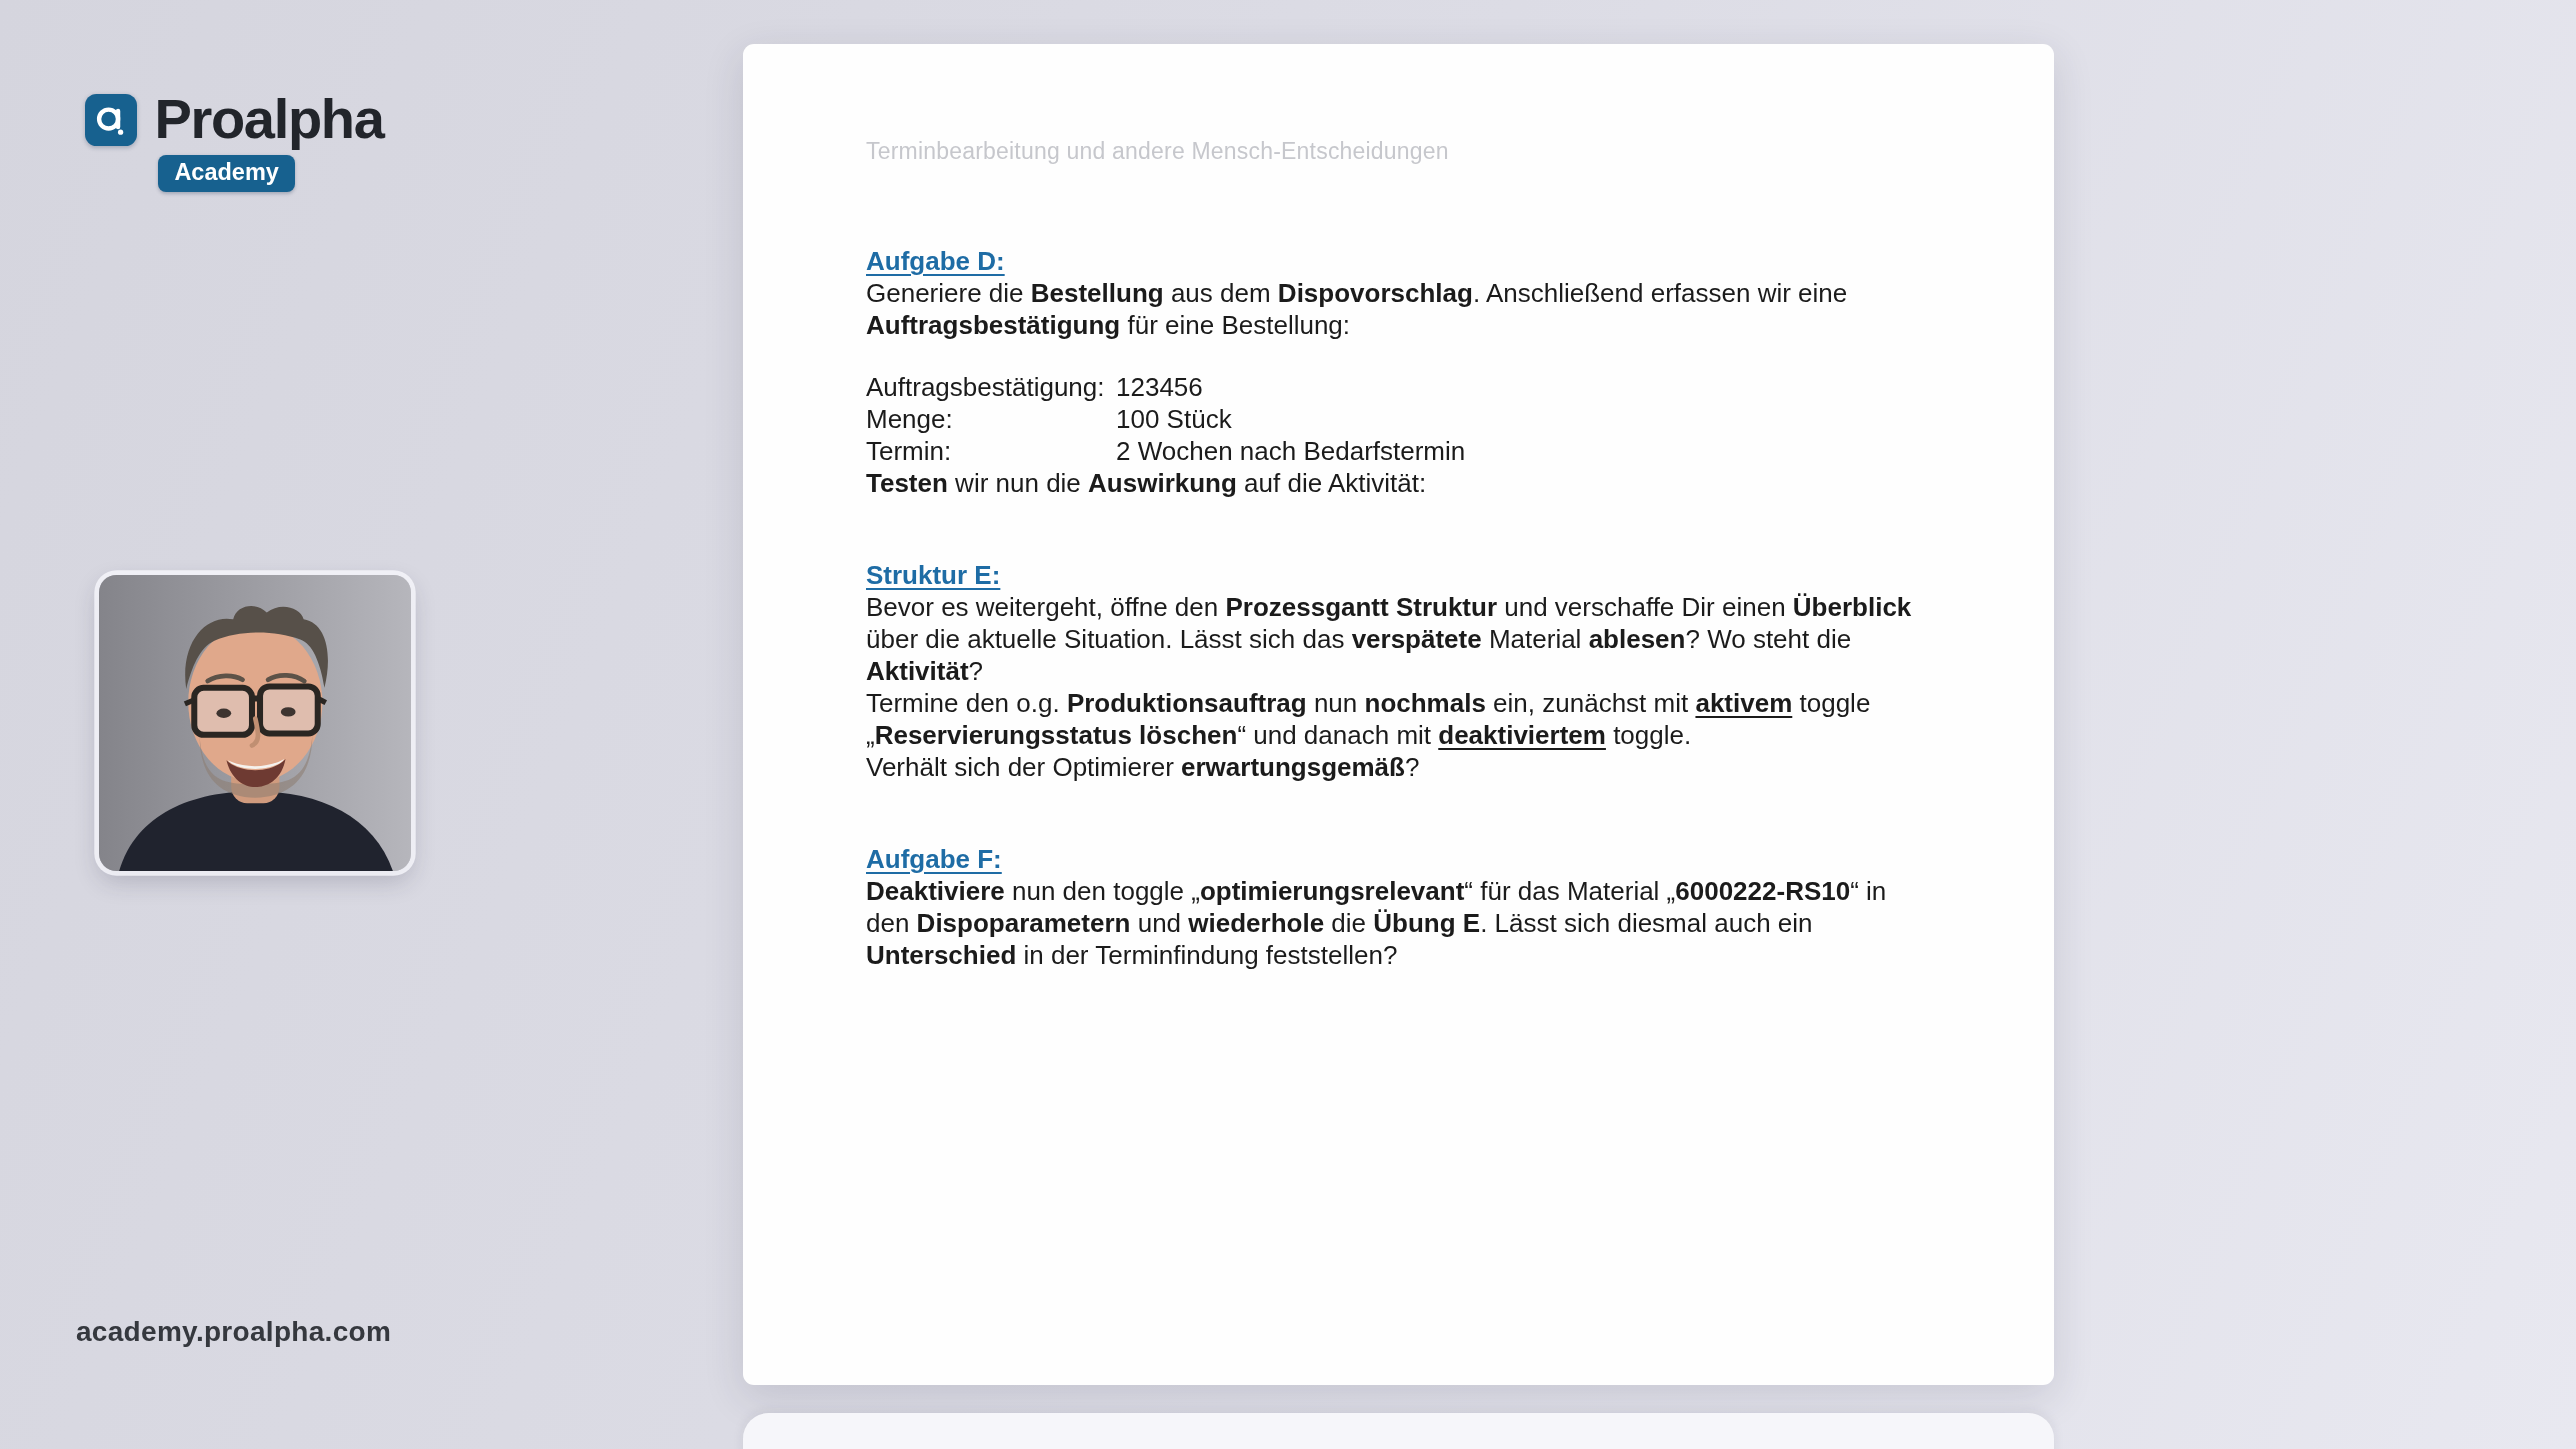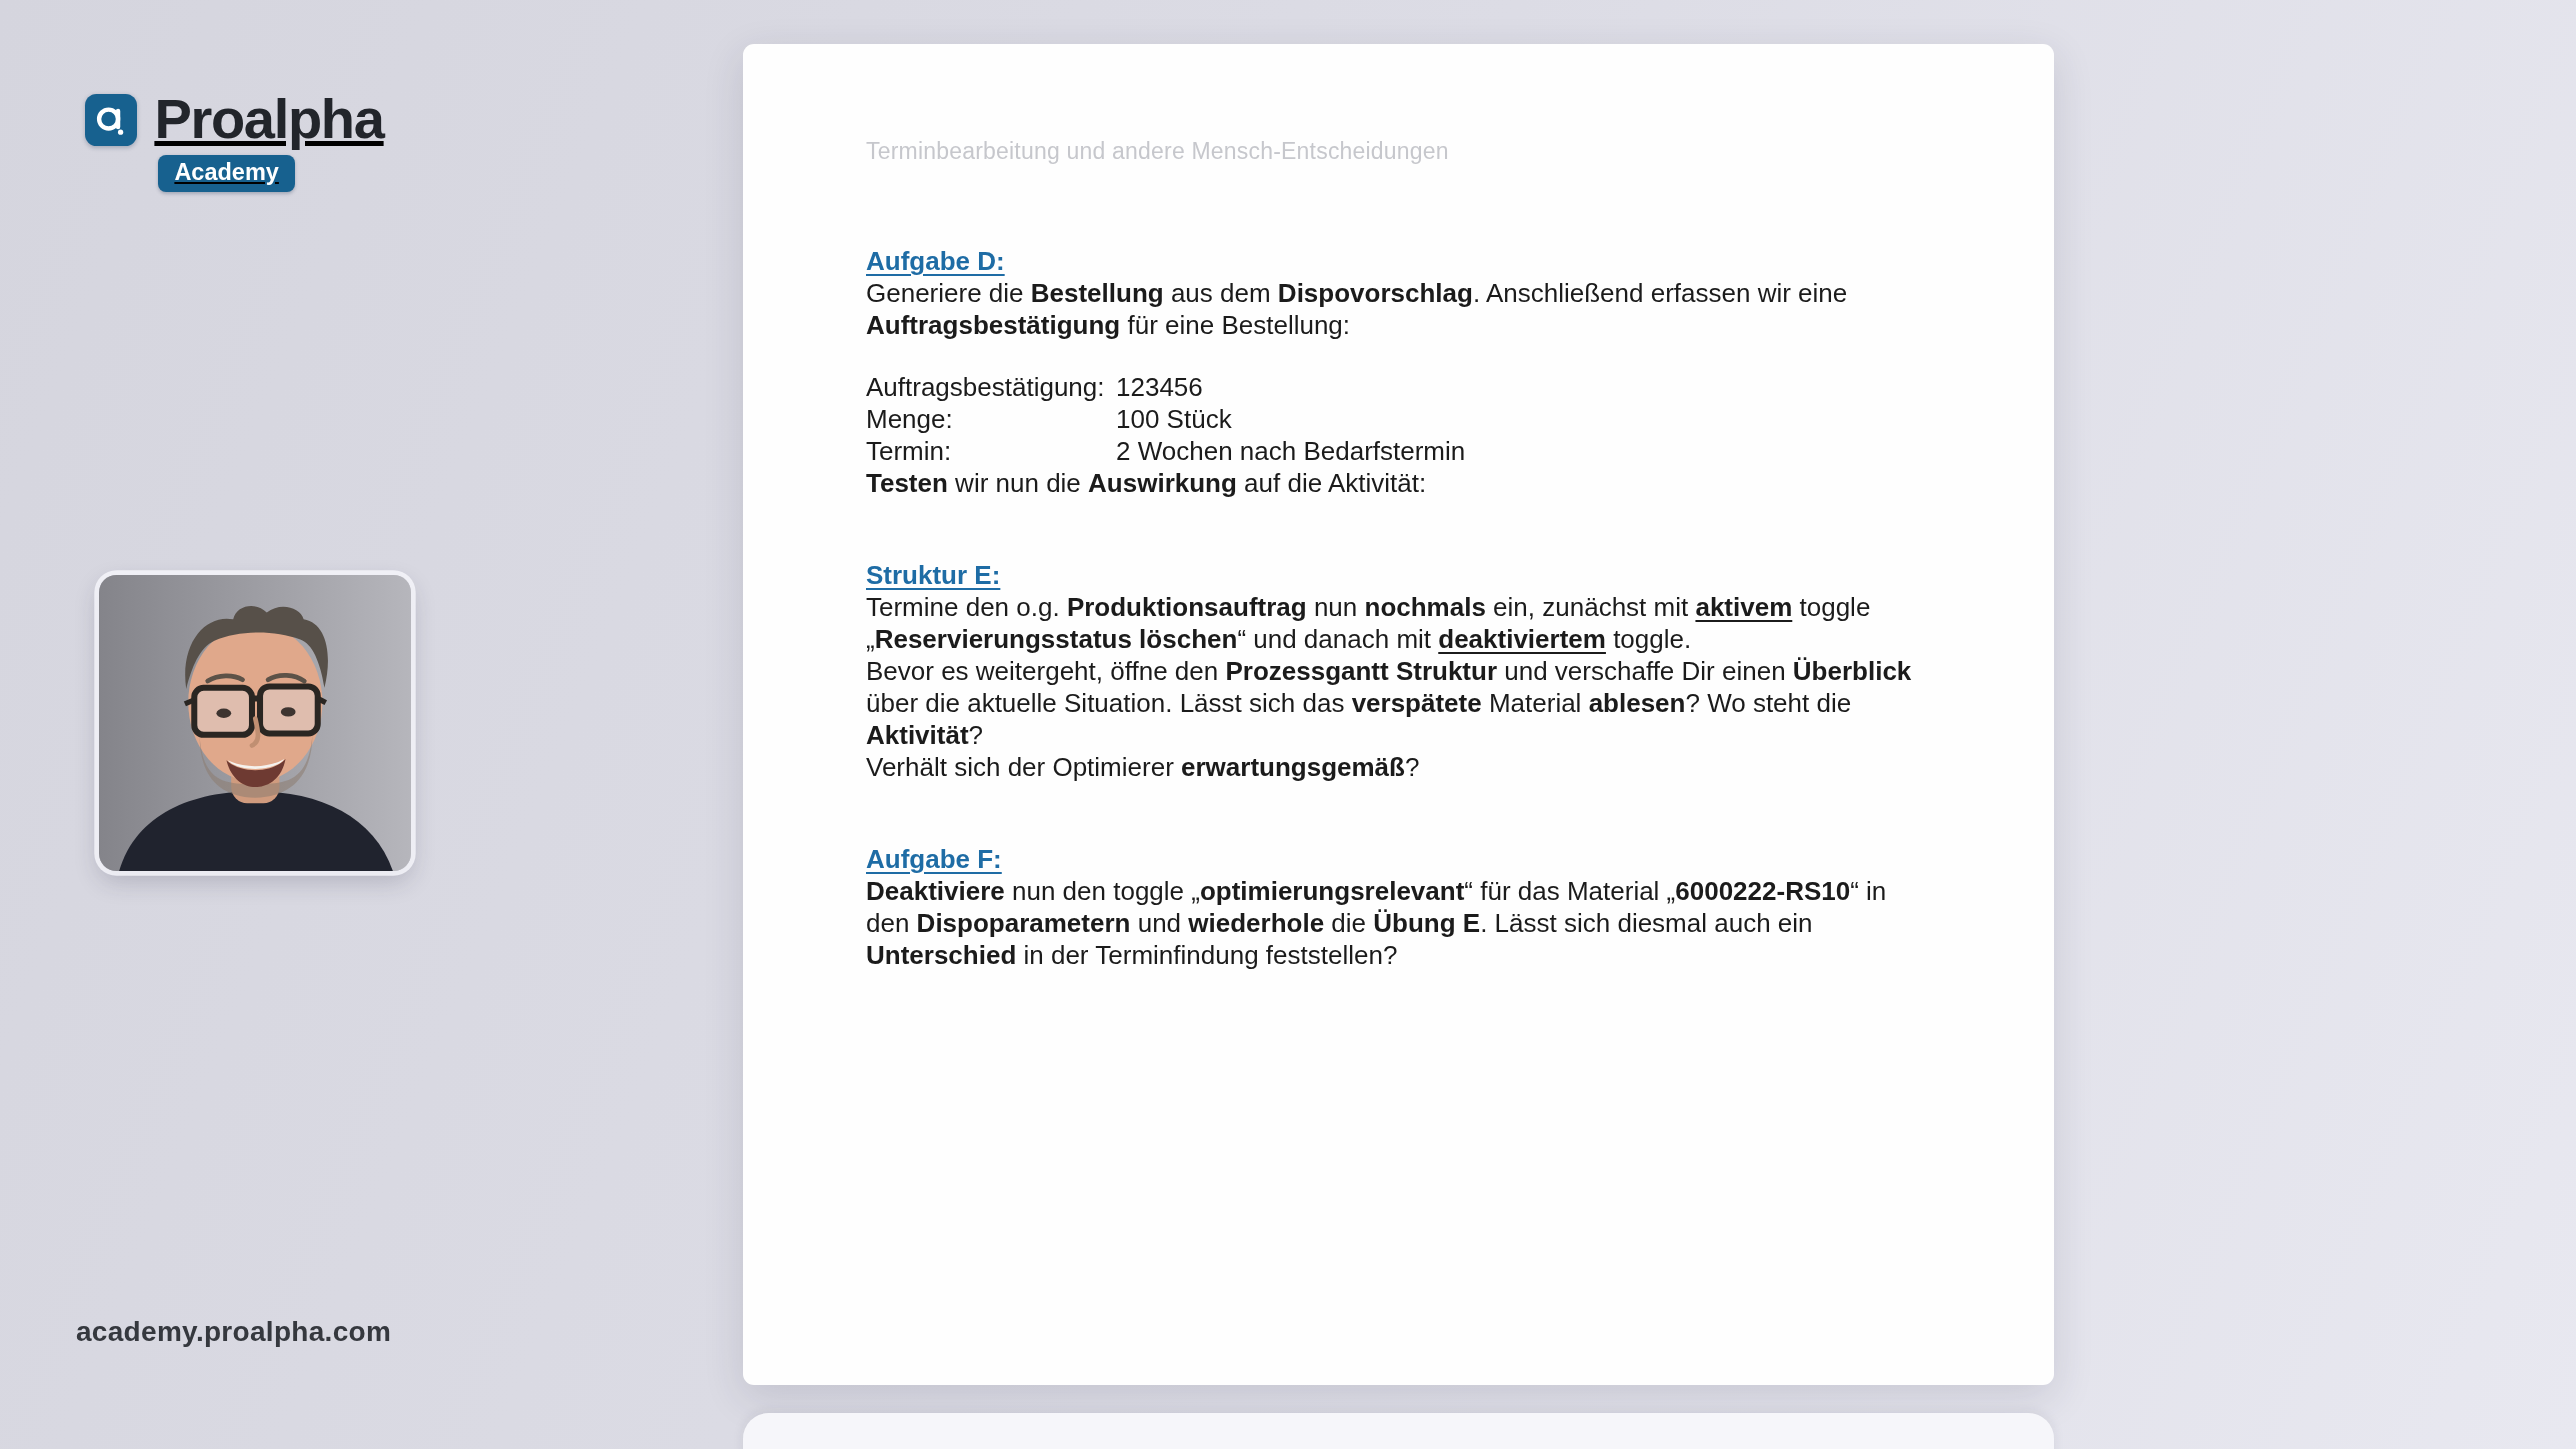--- a/index.html
+++ b/index.html
@@ -20,21 +20,21 @@
   .stage{
     position:relative;
     width:2576px;height:1449px;
     overflow:hidden;
     background:linear-gradient(112deg,var(--bg-left) 0%,#dcdce5 48%,var(--bg-right) 100%);
   }
 
   
   .brand{
     position:absolute;left:85px;top:90px;
-    display:flex;align-items:flex-start;gap:17.4px;text-decoration:underline;
+    display:flex;align-items:flex-start;gap:17.4px;
   }
   .brand-icon{
     width:52px;height:52px;margin-top:4px;
     background:var(--brand-blue);
     border-radius:11.4px;
     display:flex;align-items:center;justify-content:center;
     box-shadow:0 1.3px 4px rgba(20,40,70,.25);
   }
   .brand-col{display:flex;flex-direction:column;align-items:flex-start;}
   .brand-text{
@@ -186,22 +186,22 @@
         <div class="kv-table sp1">
           <div class="kv-label">Auftragsbestätigung:</div>
           <div class="kv-value">123456</div>
           <div class="kv-label">Menge:</div>
           <div class="kv-value">100 Stück</div>
           <div class="kv-label">Termin:</div>
           <div class="kv-value">2 Wochen nach Bedarfstermin</div>
         </div>
         <p class="para sp1"><b>Testen</b><span> wir nun die </span><b>Auswirkung</b><span> auf die Aktivität:</span></p>
         <h2 class="section-heading">Struktur E:</h2>
+        <p class="para"><span>Bevor es weitergeht, öffne den </span><b>Prozessgantt Struktur</b><span> und verschaffe Dir einen </span><b>Überblick</b><span> über die aktuelle Situation. Lässt sich das </span><b>verspätete</b><span> Material </span><b>ablesen</b><span>? Wo steht die </span><b>Aktivität</b><span>?</span></p>
         <p class="para sp1"><span>Termine den o.g. </span><b>Produktionsauftrag</b><span> nun </span><b>nochmals</b><span> ein, zunächst mit </span><b class="ul">aktivem</b><span> toggle „</span><b>Reservierungsstatus löschen</b><span>“ und danach mit </span><b class="ul">deaktiviertem</b><span> toggle.</span></p>
-        <p class="para"><span>Bevor es weitergeht, öffne den </span><b>Prozessgantt Struktur</b><span> und verschaffe Dir einen </span><b>Überblick</b><span> über die aktuelle Situation. Lässt sich das </span><b>verspätete</b><span> Material </span><b>ablesen</b><span>? Wo steht die </span><b>Aktivität</b><span>?</span></p>
         <p class="para sp1"><span>Verhält sich der Optimierer </span><b>erwartungsgemäß</b><span>?</span></p>
         <h2 class="section-heading">Aufgabe F:</h2>
         <p class="para"><b>Deaktiviere</b><span> nun den toggle „</span><b>optimierungsrelevant</b><span>“ für das Material „</span><b>6000222-RS10</b><span>“ in den </span><b>Dispoparametern</b><span> und </span><b>wiederhole</b><span> die </span><b>Übung E</b><span>. Lässt sich diesmal auch ein </span><b>Unterschied</b><span> in der Terminfindung feststellen?</span></p>
       </div>
   </div>
 
   <div class="card-next"></div>
 
 </div>
 

